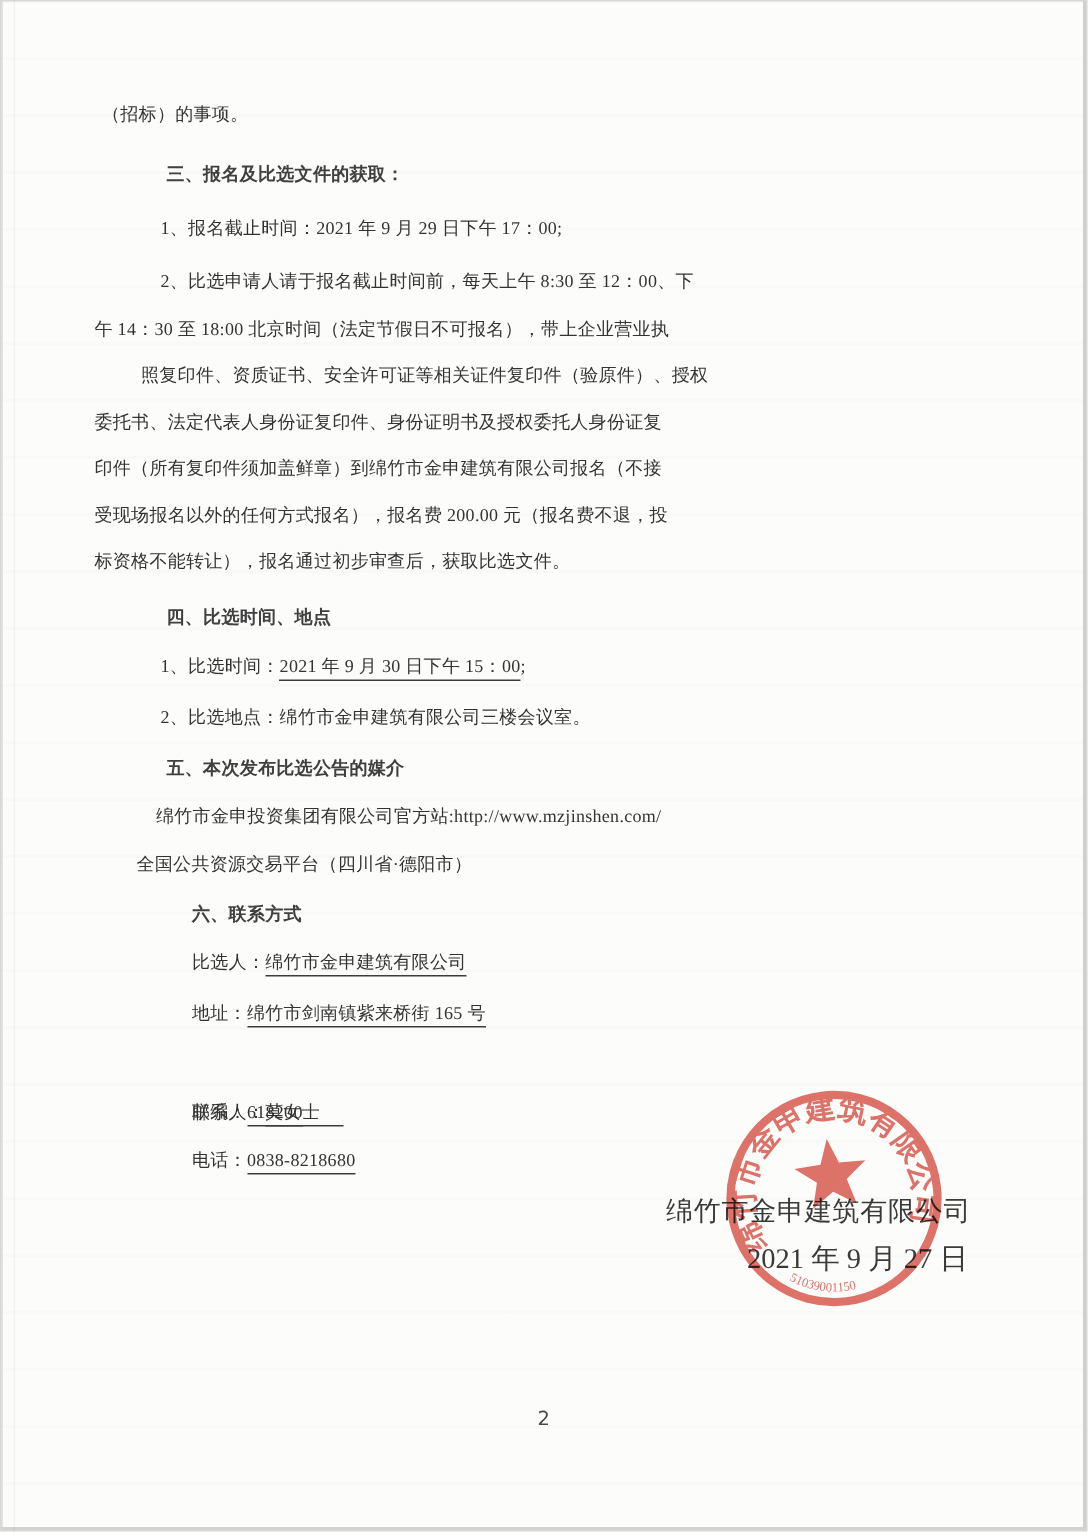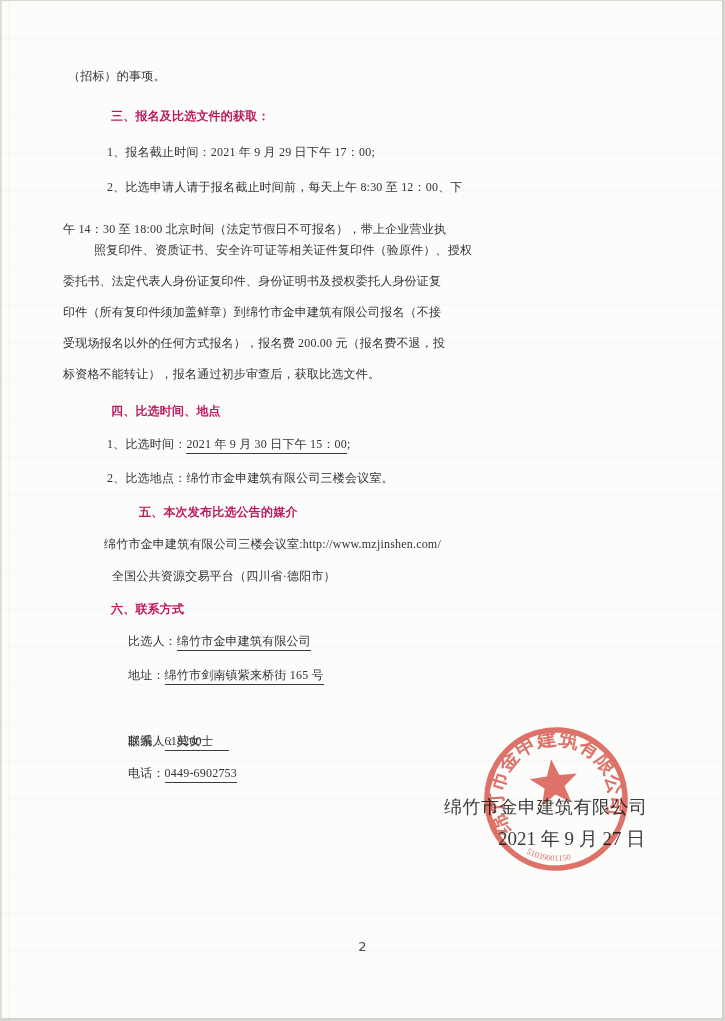--- a/index.html
+++ b/index.html
@@ -10,21 +10,21 @@
     color:var(--ink,#333);
     overflow:hidden;
   }
   
   .scan-frame{position:absolute;inset:0;pointer-events:none;
     box-shadow:inset 0 0 0 1px #d8d8d5, inset -3px 0 0 #cfd0ce, inset 0 -3px 0 #d3d4d2, inset 2px 0 0 #e3e3e0;}
   .scan-line-left{position:absolute;left:9px;top:0;width:1px;height:100%;background:rgba(0,0,0,0.045);}
   .scan-bands{position:absolute;inset:0;pointer-events:none;
     background:repeating-linear-gradient(180deg, rgba(120,120,115,0.025) 0 2px, transparent 2px 38px);}
   .line{position:absolute;font-size:12px;line-height:24px;white-space:nowrap;letter-spacing:0.2px;}
-  .head{font-weight:bold;color:#be185d;}
+  .head{font-weight:bold;color:#404040;}
   .ul{border-bottom:1.5px solid #3c3c3c;padding-bottom:2px;}
   .ul-pad{padding-right:16px;margin-top:28px;}
   .sig{position:absolute;font-size:18px;white-space:nowrap;color:#3a3a3a;}
   .sig-date{font-size:19px;}
   .page-num{position:absolute;left:0;right:0;top:939px;text-align:center;
     font-size:13px;color:#44494d;font-family:"DejaVu Sans",sans-serif;}
   .seal{position:absolute;left:482px;top:722px;width:148px;height:154px;
     mix-blend-mode:multiply;opacity:0.82;transform:rotate(-7deg);}
   .seal text{font-family:"Liberation Serif","DejaVu Serif",serif;}
 </style>
@@ -33,52 +33,52 @@
 
 <div class="scan-bands"></div>
 <div class="scan-frame"></div>
 <div class="scan-line-left"></div>
 
 <div class="line" style="top:64px;left:68px;">（招标）的事项。</div>
 
 <div class="line head" style="top:104px;left:111px;">三、报名及比选文件的获取：</div>
 <div class="line" style="top:140px;left:107px;">1、报名截止时间：2021 年 9 月 29 日下午 17：00;</div>
 <div class="line" style="top:175px;left:107px;">2、比选申请人请于报名截止时间前，每天上午 8:30 至 12：00、下</div>
-<div class="line" style="top:217px;left:63px;">午 14：30 至 18:00 北京时间（法定节假日不可报名），带上企业营业执</div>
+<div class="line" style="top:207px;left:63px;">午 14：30 至 18:00 北京时间（法定节假日不可报名），带上企业营业执</div>
 <div class="line" style="top:238px;left:63px;margin-left:31px;">照复印件、资质证书、安全许可证等相关证件复印件（验原件）、授权</div>
 <div class="line" style="top:269px;left:63px;">委托书、法定代表人身份证复印件、身份证明书及授权委托人身份证复</div>
 <div class="line" style="top:300px;left:63px;">印件（所有复印件须加盖鲜章）到绵竹市金申建筑有限公司报名（不接</div>
 <div class="line" style="top:331px;left:63px;">受现场报名以外的任何方式报名），报名费 200.00 元（报名费不退，投</div>
 <div class="line" style="top:362px;left:63px;">标资格不能转让），报名通过初步审查后，获取比选文件。</div>
 
 <div class="line head" style="top:399px;left:111px;">四、比选时间、地点</div>
 <div class="line" style="top:432px;left:107px;">
   <span>1、比选时间：</span><span class="ul">2021 年 9 月 30 日下午 15：00</span><span>;</span>
 </div>
 <div class="line" style="top:466px;left:107px;">2、比选地点：绵竹市金申建筑有限公司三楼会议室。</div>
 
-<div class="line head" style="top:500px;left:111px;margin-left:28px;">五、本次发布比选公告的媒介</div>
-<div class="line" style="top:532px;left:104px;">绵竹市金申建筑有限公司三楼会议室:http://www.mzjinshen.com/</div>
-<div class="line" style="top:564px;left:112px;">全国公共资源交易平台（四川省·德阳市）</div>
+<div class="line head" style="top:500px;left:111px;">五、本次发布比选公告的媒介</div>
+<div class="line" style="top:532px;left:104px;">绵竹市金申投资集团有限公司官方站:http://www.mzjinshen.com/</div>
+<div class="line" style="top:564px;left:91px;">全国公共资源交易平台（四川省·德阳市）</div>
 
-<div class="line head" style="top:597px;left:111px;">六、联系方式</div>
+<div class="line head" style="top:597px;left:128px;">六、联系方式</div>
 <div class="line" style="top:629px;left:128px;">
   <span>比选人：</span><span class="ul">绵竹市金申建筑有限公司</span>
 </div>
 <div class="line" style="top:663px;left:128px;">
   <span>地址：</span><span class="ul">绵竹市剑南镇紫来桥街 165 号</span>
 </div>
 <div class="line" style="top:729px;left:128px;">
   <span>邮编：</span><span class="ul">618200</span>
 </div>
 <div class="line" style="top:729px;left:128px;">
   <span>联系人：</span><span class="ul ul-pad">莫女士</span>
 </div>
 <div class="line" style="top:761px;left:128px;">
-  <span>电话：</span><span class="ul">0449-6902753</span>
+  <span>电话：</span><span class="ul">0838-8218680</span>
 </div>
 
 <div class="sig" style="top:795px;left:444px;letter-spacing:0.5px;">绵竹市金申建筑有限公司</div>
 <div class="sig sig-date" style="top:826px;left:498px;">2021 年 9 月 27 日</div>
 
 <svg class="seal" viewBox="0 0 148 154">
   <defs>
     <path id="ringPath" d="M 29.8 108 A 54 54 0 1 1 118.2 108" fill="none"></path>
     <path id="serialPath" d="M 20.3 108 A 62 62 0 0 0 127.7 108" fill="none"></path>
   </defs>

